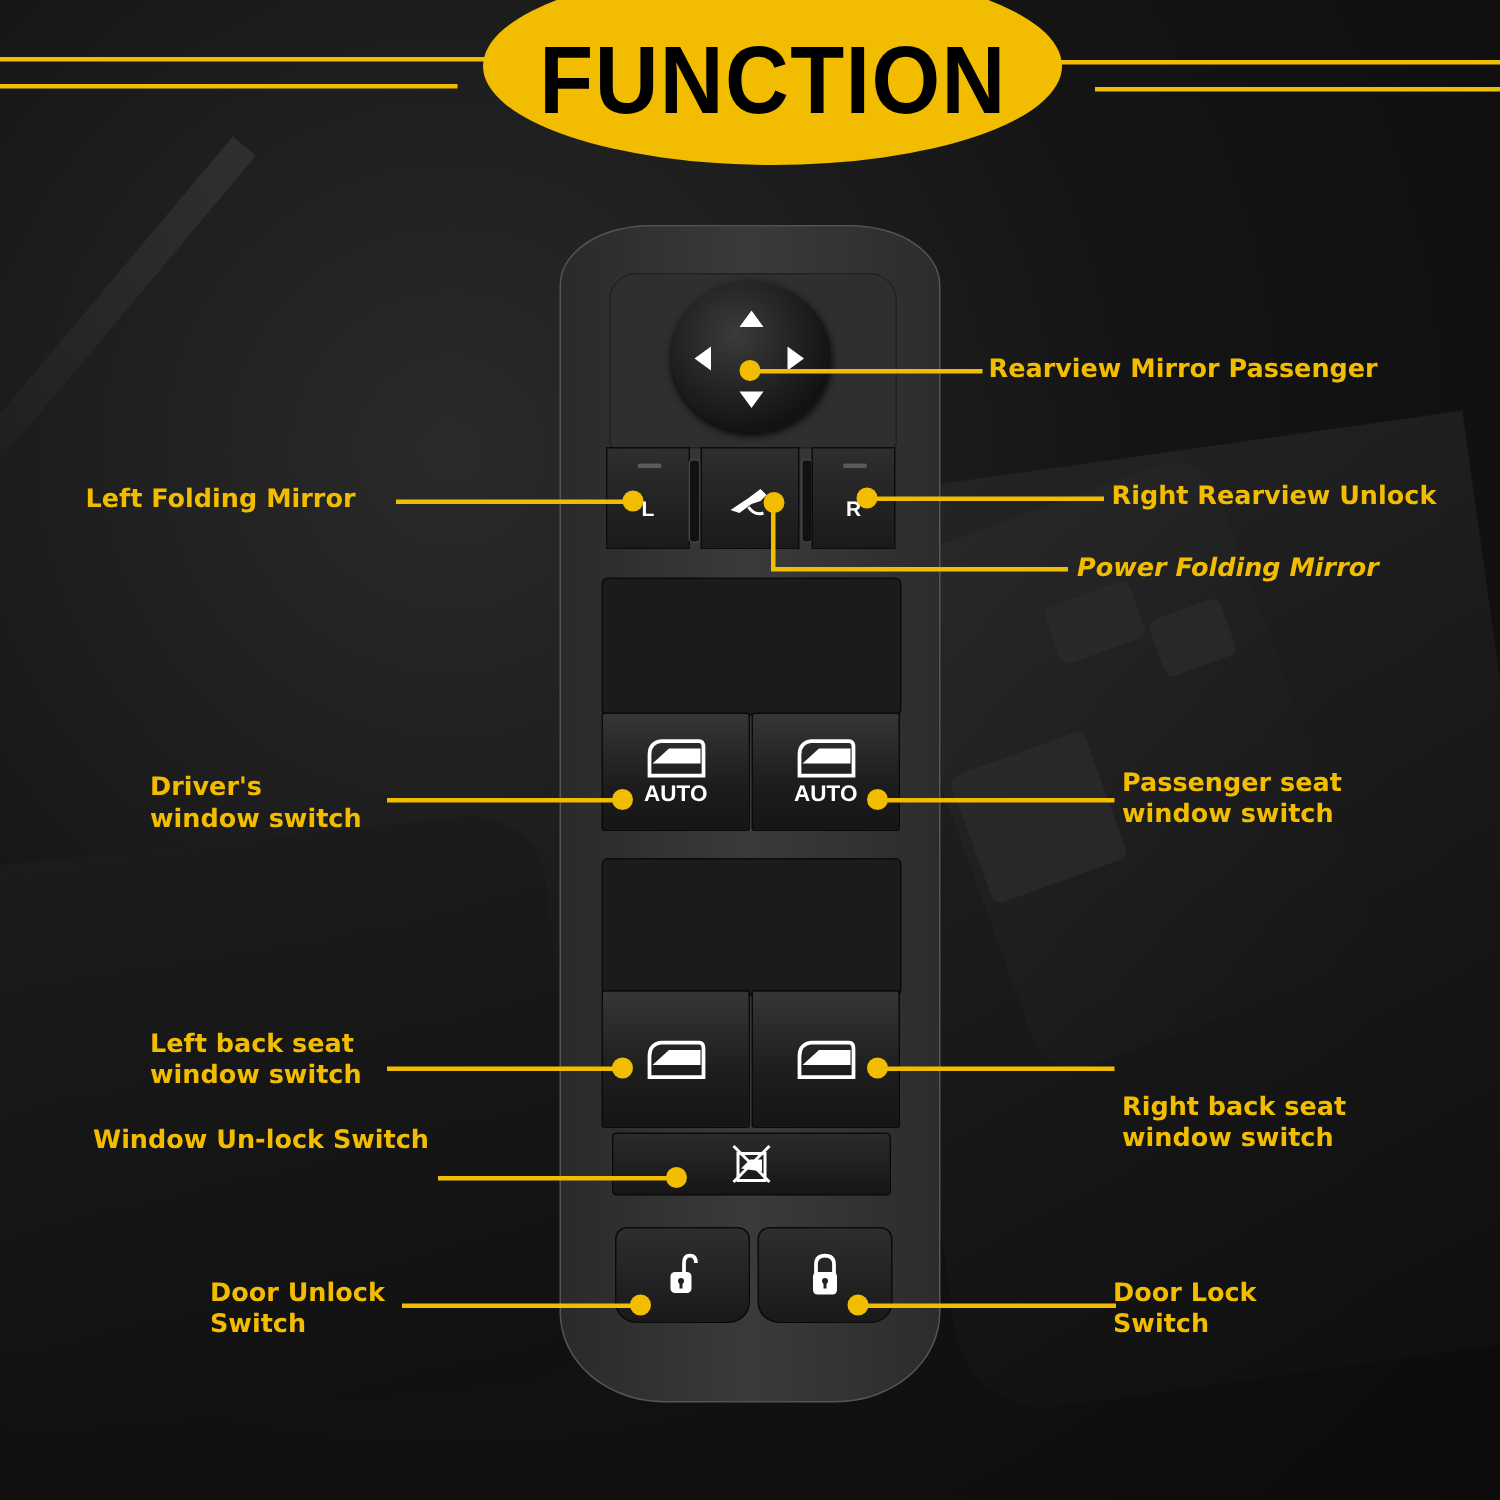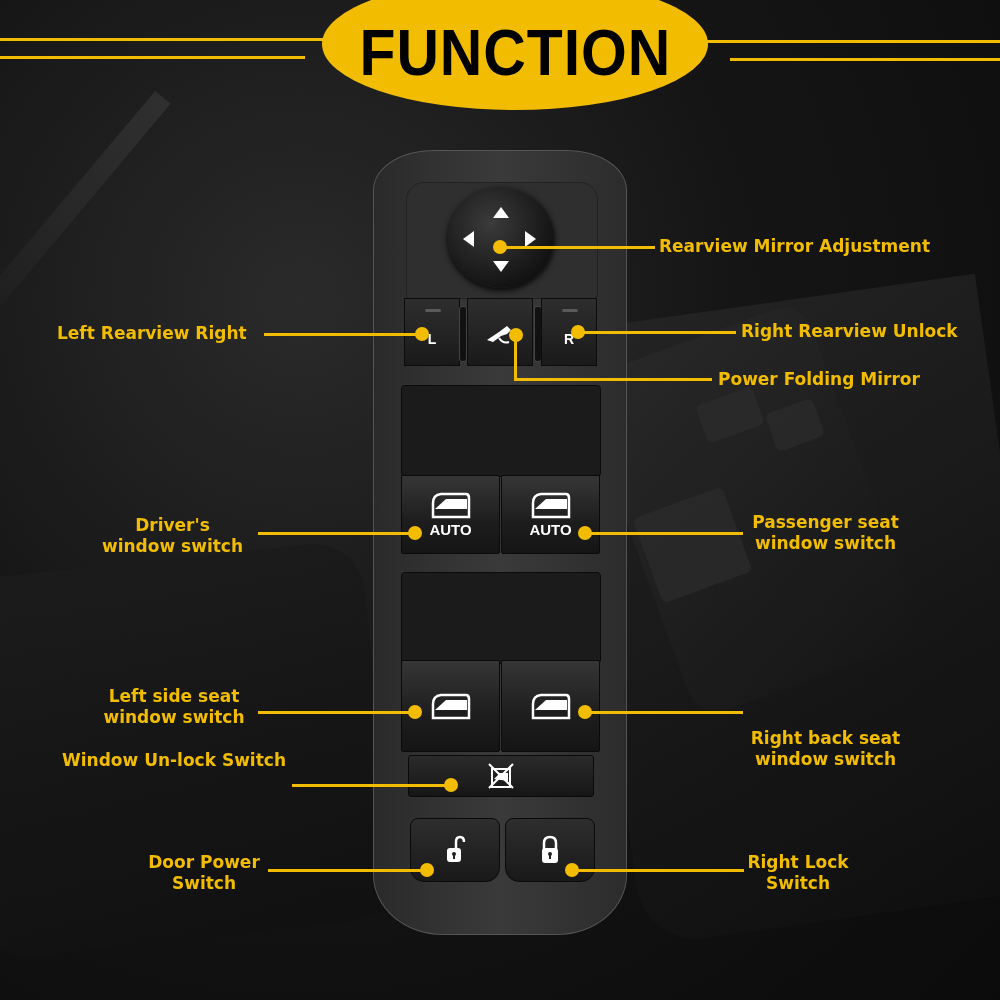--- a/index.html
+++ b/index.html
@@ -57,21 +57,21 @@
     display: flex; align-items: center; justify-content: center; }
   .door-btn { position: absolute; top: 818px; width: 90px; height: 64px; border-radius: 8px 8px 14px 14px;
     background: linear-gradient(180deg, #2e2e2e, #191919); border: 1px solid #0a0a0a; box-sizing: border-box;
     display: flex; align-items: center; justify-content: center; }
 
   
   .dot { position: absolute; width: 14px; height: 14px; border-radius: 50%; background: #f2bd00; }
   .lead { position: absolute; background: #f2bd00; height: 3px; }
   .lead-v { position: absolute; background: #f2bd00; width: 3px; }
   .label { position: absolute; color: #f2bd00; font-family: "DejaVu Sans", sans-serif; font-weight: 700; font-size: 17px; line-height: 21px; white-space: nowrap; }
-  .label.center { text-align: center; }
+  .label.center { text-align: left; }
 </style>
 </head>
 <body>
 
 <div class="bg-shape bg-streak"></div>
 <div class="bg-shape bg-door"></div>
 <div class="bg-shape bg-door-panel"></div>
 <div class="bg-ghost-btn" style="left:700px;top:395px;width:60px;height:40px;transform:rotate(-20deg);"></div>
 <div class="bg-ghost-btn" style="left:770px;top:405px;width:50px;height:40px;transform:rotate(-20deg);"></div>
 <div class="bg-ghost-btn" style="left:645px;top:500px;width:95px;height:90px;transform:rotate(-20deg);"></div>
@@ -162,72 +162,72 @@
   <svg width="22" height="30" viewBox="0 0 22 30">
     <path d="M5 14 L5 8 Q5 2 11 2 Q17 2 17 8 L17 14" fill="none" stroke="#fff" stroke-width="2.5"></path>
     <rect x="3" y="13" width="16" height="15" rx="3" fill="#fff"></rect>
     <circle cx="11" cy="19" r="2" fill="#222"></circle>
       <rect x="10" y="19" width="2" height="5" fill="#222"></rect>
   </svg>
 </div>
 
 <div class="dot" style="left:493px;top:240px;"></div>
 <div class="lead" style="left:500px;top:246px;width:155px;"></div>
-<div class="label" style="left:659px;top:236px;">Rearview Mirror Adjustment</div>
-
-<div class="label" style="left:57px;top:323px;">Left Rearview Right</div>
+<div class="label" style="left:659px;top:236px;">Rearview Mirror Passenger</div>
+
+<div class="label" style="left:57px;top:323px;">Left Folding Mirror</div>
 <div class="lead" style="left:264px;top:333px;width:160px;"></div>
 <div class="dot" style="left:415px;top:327px;"></div>
 
 <div class="dot" style="left:571px;top:325px;"></div>
 <div class="lead" style="left:578px;top:331px;width:158px;"></div>
 <div class="label" style="left:741px;top:321px;">Right Rearview Unlock</div>
 
 <div class="dot" style="left:509px;top:328px;"></div>
 <div class="lead-v" style="left:514px;top:335px;height:45px;"></div>
 <div class="lead" style="left:514px;top:378px;width:198px;"></div>
-<div class="label" style="left:718px;top:369px;">Power Folding Mirror</div>
+<div class="label" style="left:718px;top:369px;font-style:italic;">Power Folding Mirror</div>
 
 <div class="label center" style="left:100px;top:515px;width:145px;">
   <div>Driver's</div>
   <div>window switch</div>
 </div>
 <div class="lead" style="left:258px;top:532px;width:158px;"></div>
 <div class="dot" style="left:408px;top:526px;"></div>
 
 <div class="dot" style="left:578px;top:526px;"></div>
 <div class="lead" style="left:585px;top:532px;width:158px;"></div>
 <div class="label center" style="left:748px;top:512px;width:155px;">
   <div>Passenger seat</div>
   <div>window switch</div>
 </div>
 
 <div class="label center" style="left:100px;top:686px;width:148px;">
-  <div>Left side seat</div>
+  <div>Left back seat</div>
   <div>window switch</div>
 </div>
 <div class="lead" style="left:258px;top:711px;width:158px;"></div>
 <div class="dot" style="left:408px;top:705px;"></div>
 
 <div class="dot" style="left:578px;top:705px;"></div>
 <div class="lead" style="left:585px;top:711px;width:158px;"></div>
 <div class="label center" style="left:748px;top:728px;width:155px;">
   <div>Right back seat</div>
   <div>window switch</div>
 </div>
 
 <div class="label" style="left:62px;top:750px;">Window Un-lock Switch</div>
 <div class="lead" style="left:292px;top:784px;width:160px;"></div>
 <div class="dot" style="left:444px;top:778px;"></div>
 
 <div class="label center" style="left:140px;top:852px;width:128px;">
-  <div>Door Power</div>
+  <div>Door Unlock</div>
   <div>Switch</div>
 </div>
 <div class="lead" style="left:268px;top:869px;width:160px;"></div>
 <div class="dot" style="left:420px;top:863px;"></div>
 
 <div class="dot" style="left:565px;top:863px;"></div>
 <div class="lead" style="left:572px;top:869px;width:172px;"></div>
 <div class="label center" style="left:742px;top:852px;width:112px;">
-  <div>Right Lock</div>
+  <div>Door Lock</div>
   <div>Switch</div>
 </div>
 
 </body></html>

